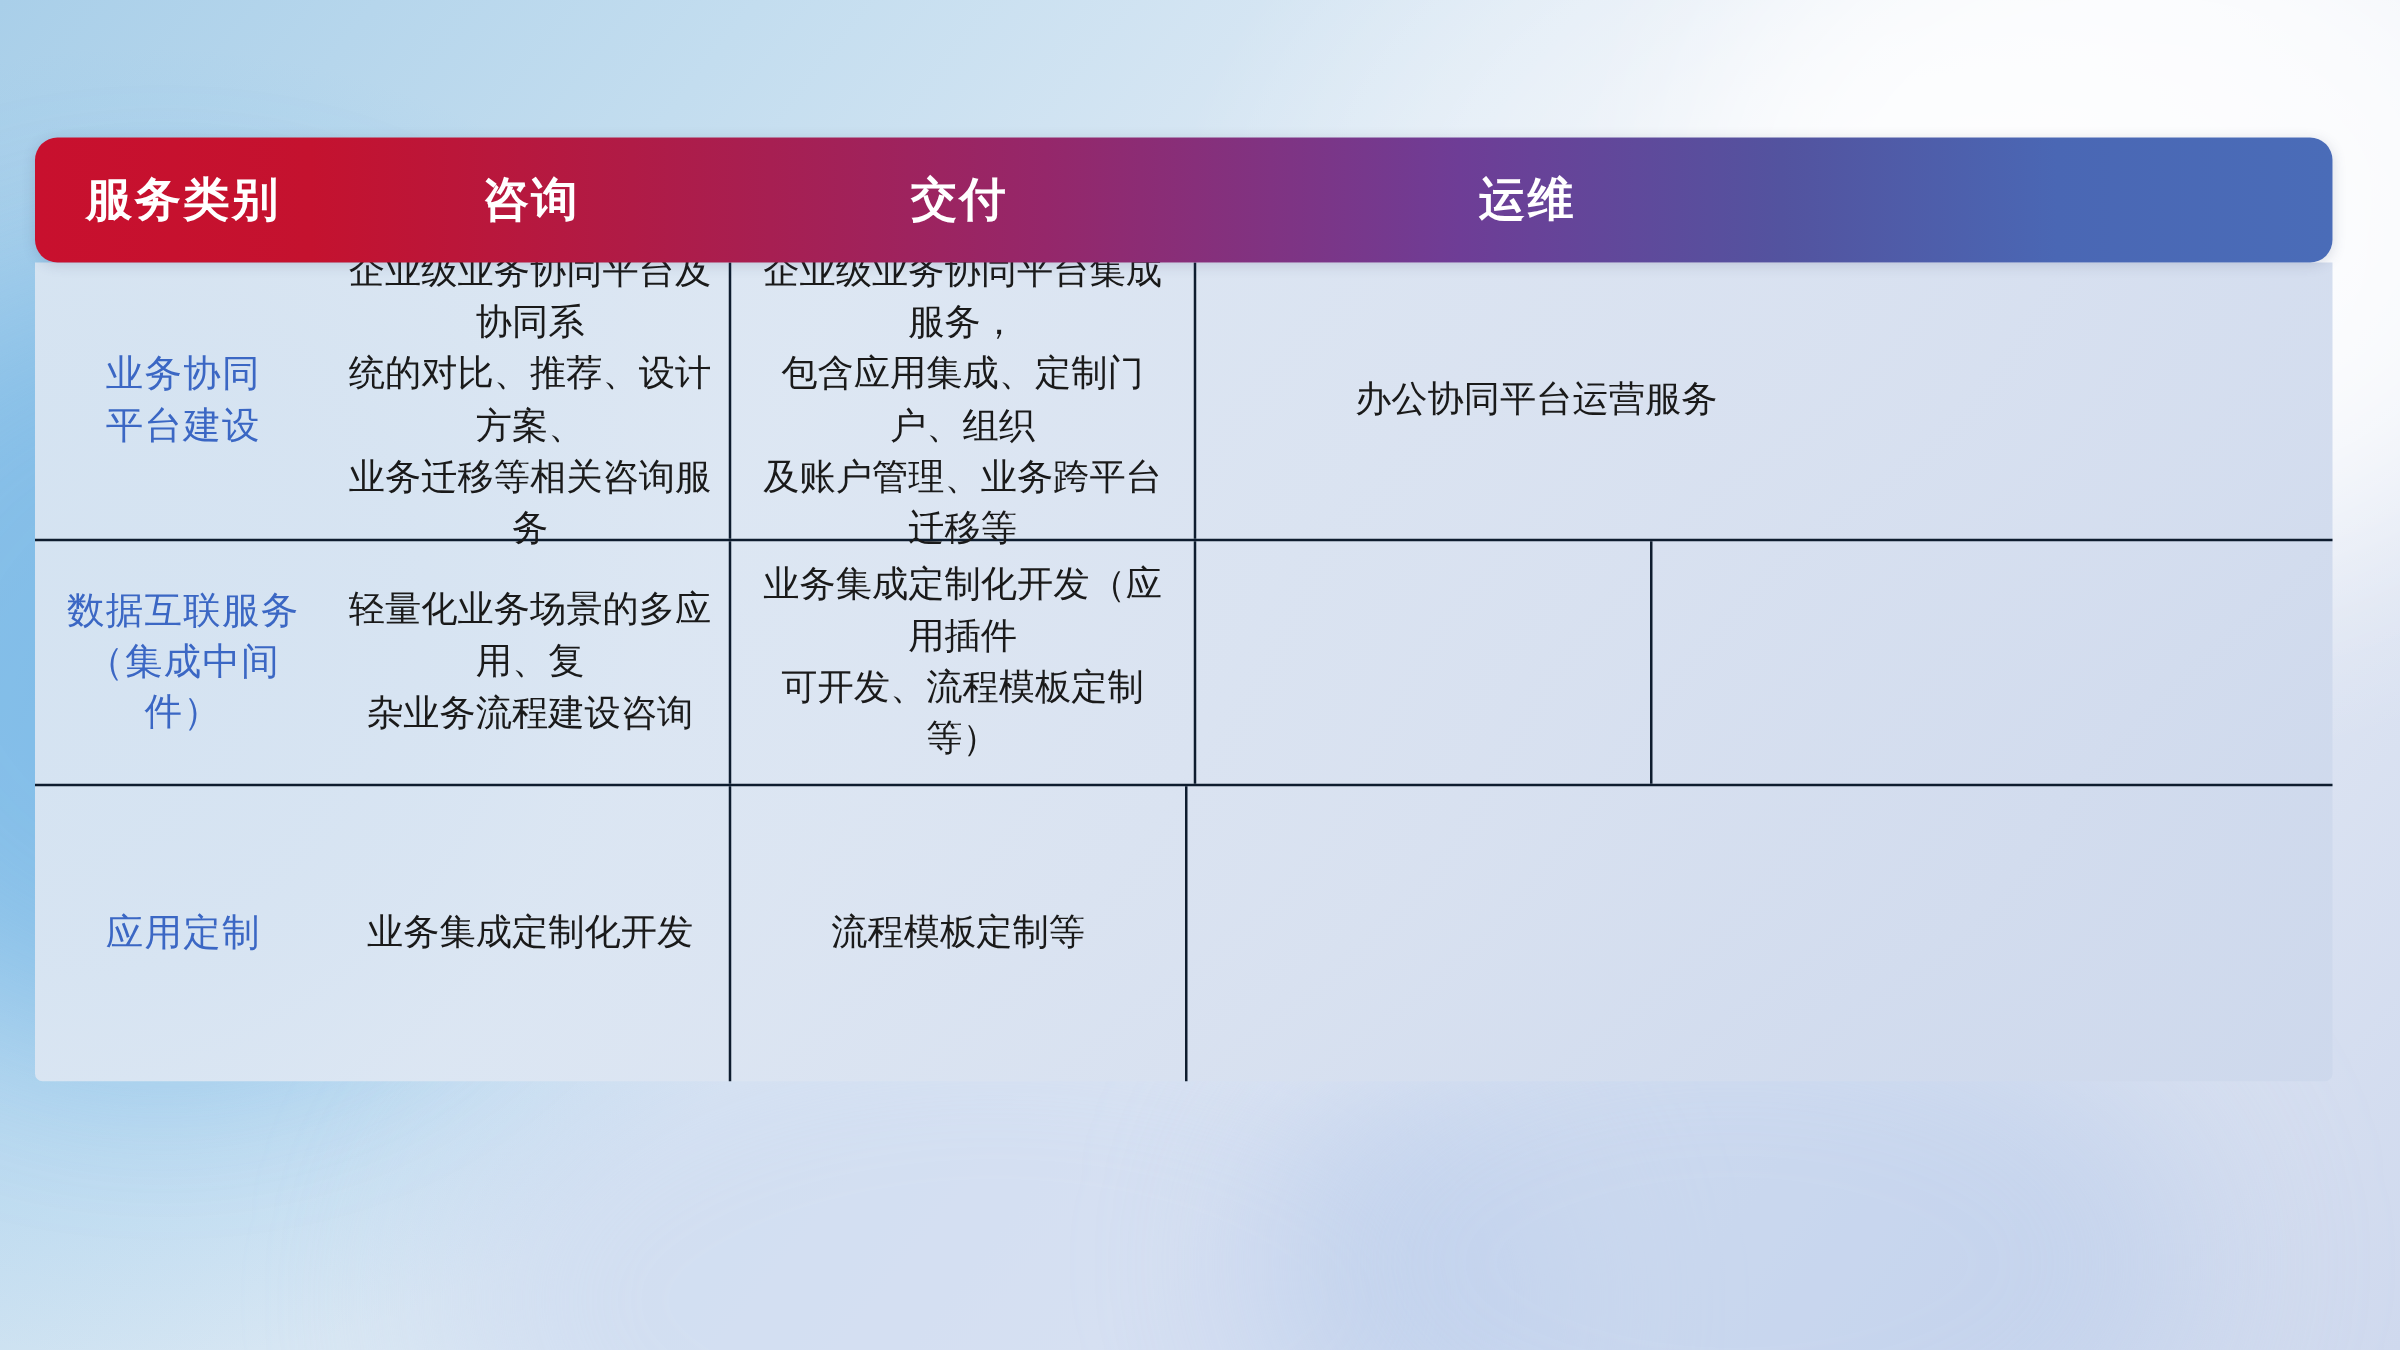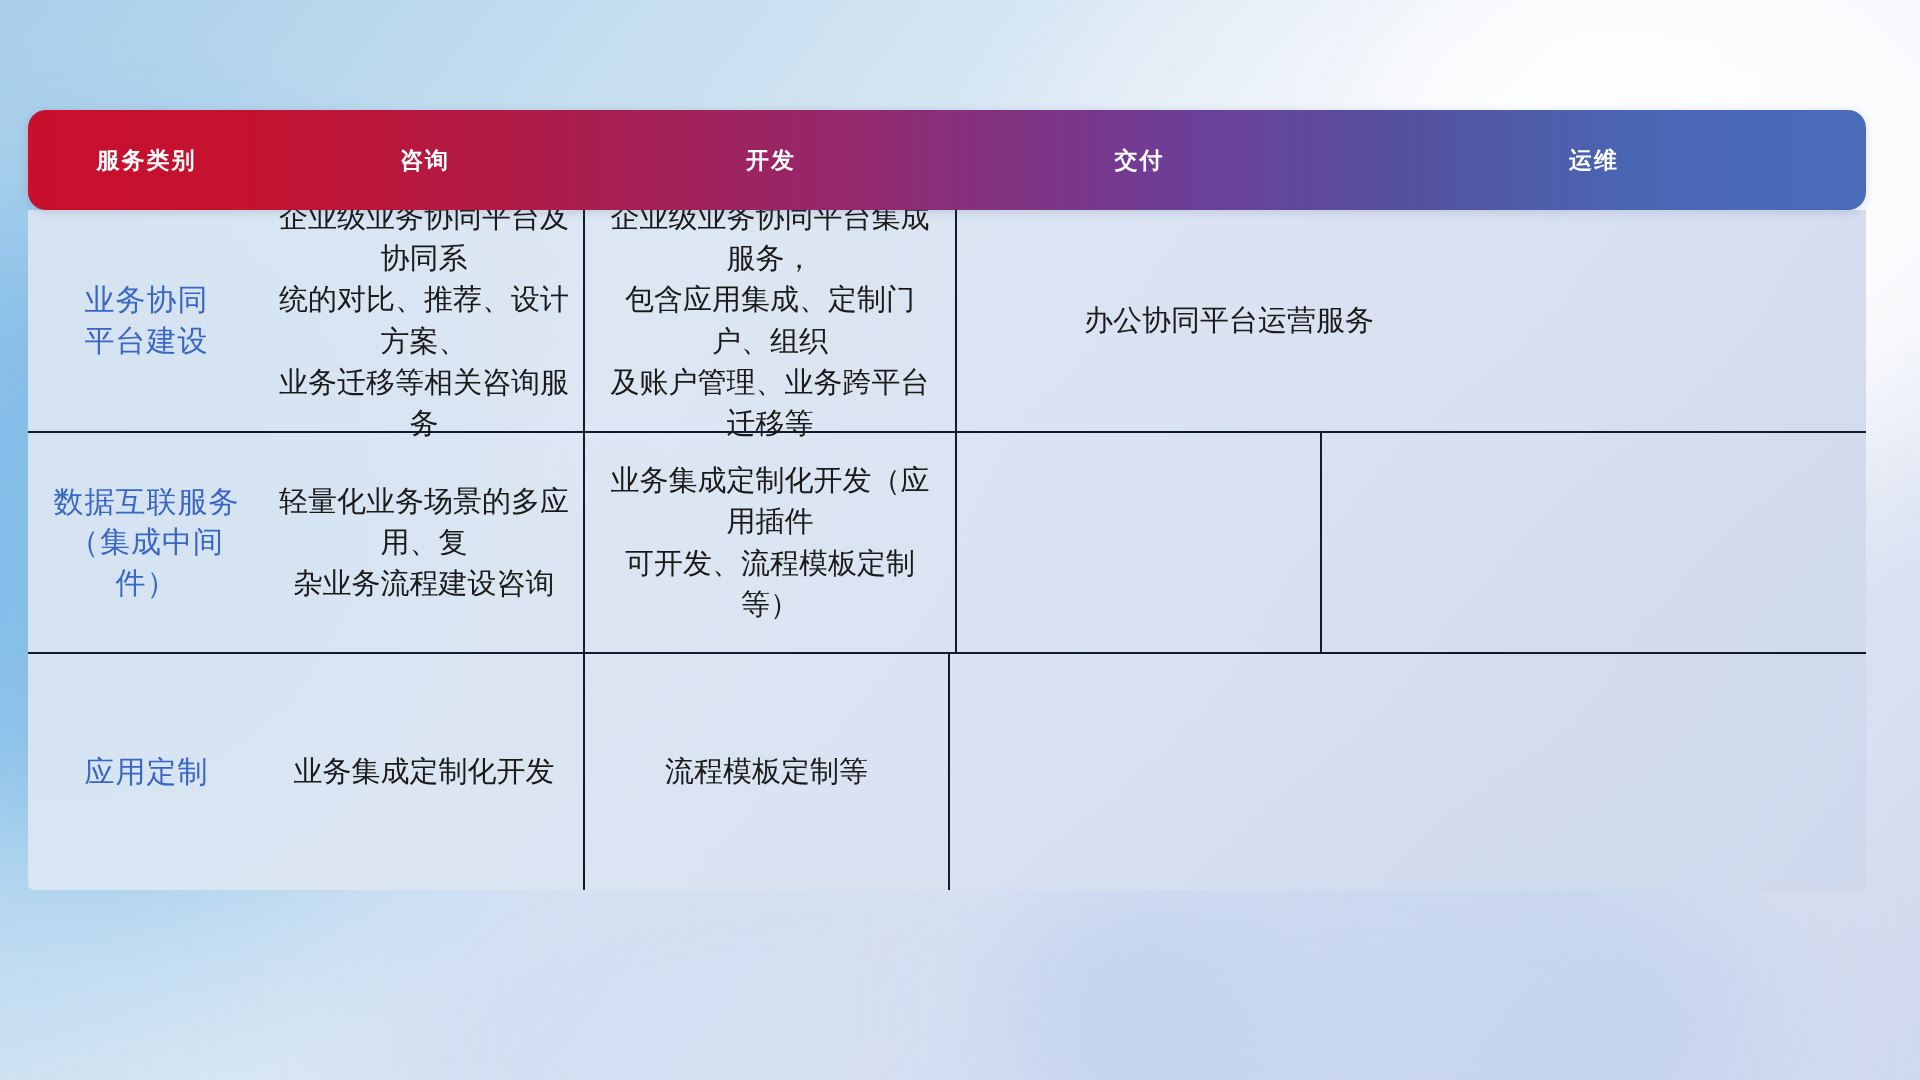--- a/index.html
+++ b/index.html
@@ -46,21 +46,21 @@
         #4a67b4 88%,
         #4a6cb8 100%);
     display: flex;
     align-items: center;
     position: relative;
     z-index: 2;
     box-shadow: 0 2px 10px rgba(60,70,110,0.18);
   }
   .th {
     color: #ffffff;
-    font-size: 23px;
+    font-size: 37px;
     font-weight: 700;
     text-align: center;
     letter-spacing: 2px;
     white-space: nowrap;
   }
 
   .tbody {
     position: relative;
     background: linear-gradient(118deg,
         rgba(219,230,242,0.92) 0%,
@@ -102,37 +102,36 @@
   }
 
   
   .c0 { width: 237px; }
   .c1 { width: 320px; }
   .c2 { width: 372px; }
   .c3 { width: 365px; }
   .c4 { width: 544px; }
 
   .r1 { height: 223px; }
-  .r2 { height: 221px; }
+  .r2 { height: 196px; }
   .r3 { height: 236px; }
 </style>
 </head>
 <body>
 
 <div class="bg-blob blob-a"></div>
 <div class="bg-blob blob-b"></div>
 <div class="bg-blob blob-c"></div>
 <div class="bg-blob blob-d"></div>
 
 <div class="table-wrap">
 
   <div class="thead">
     <div class="th c0">服务类别</div>
     <div class="th c1">咨询</div>
-    <div class="th c2">开发</div>
     <div class="th c3">交付</div>
     <div class="th c4">运维</div>
   </div>
 
   <div class="tbody">
 
     <div class="tr r1">
       <div class="td c0 cat">业务协同
 平台建设</div>
       <div class="td c1">企业级业务协同平台及协同系

